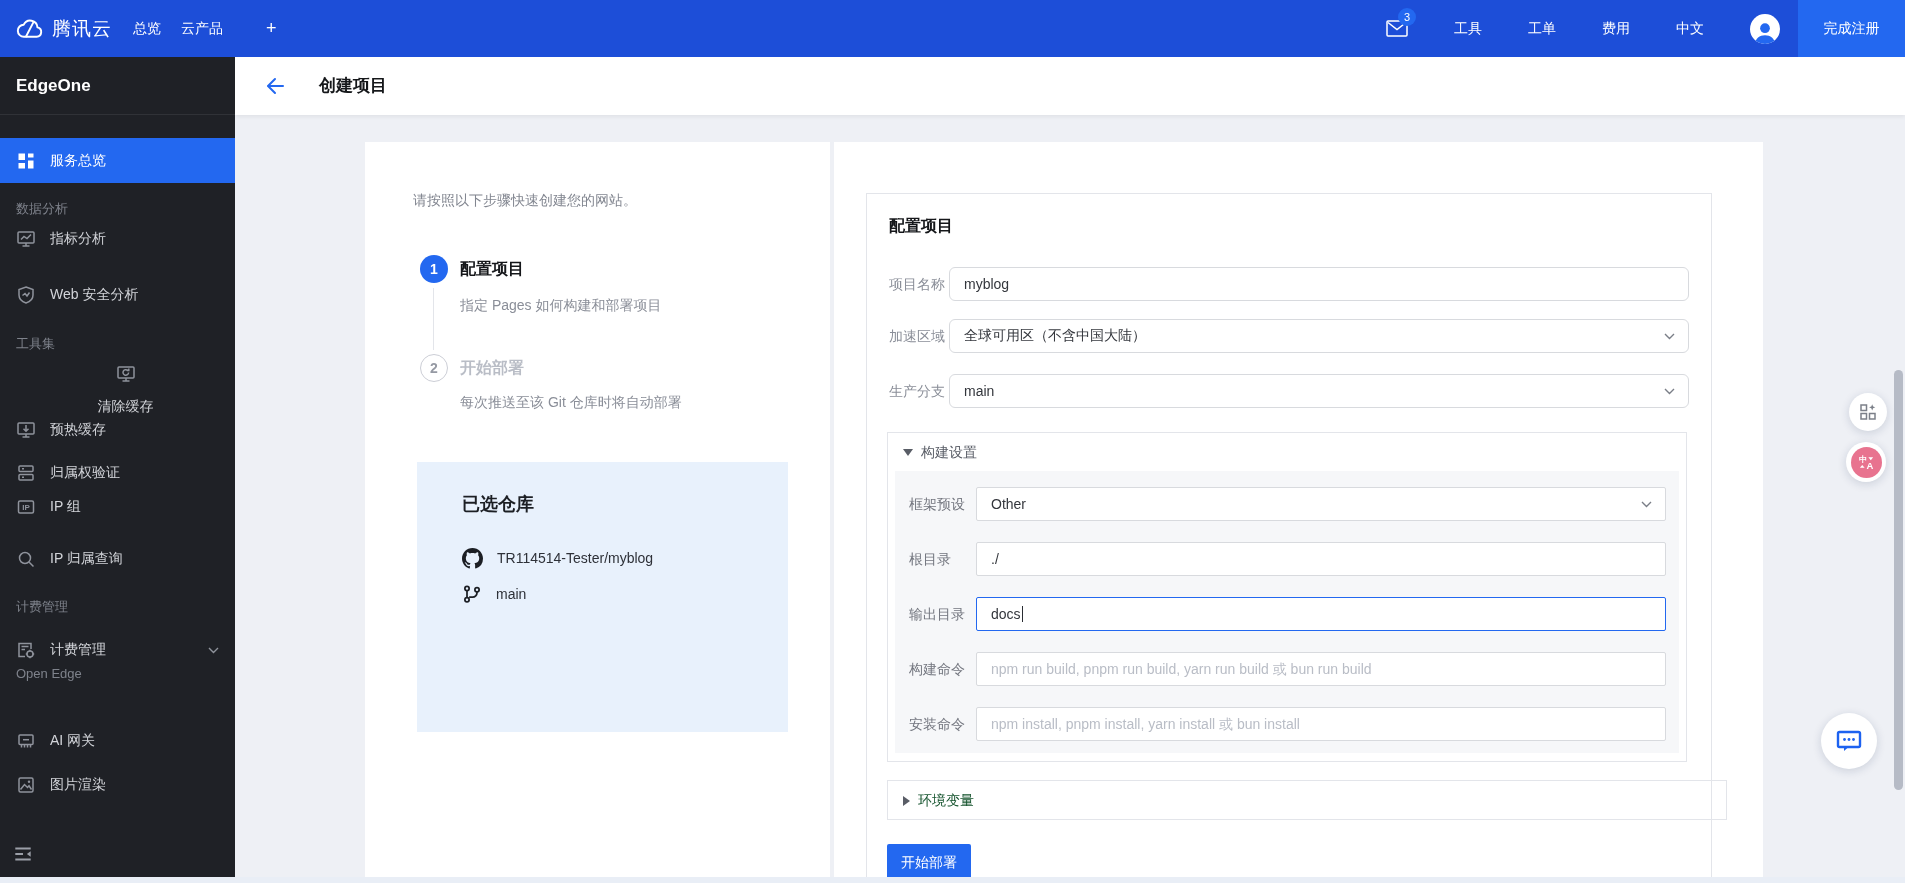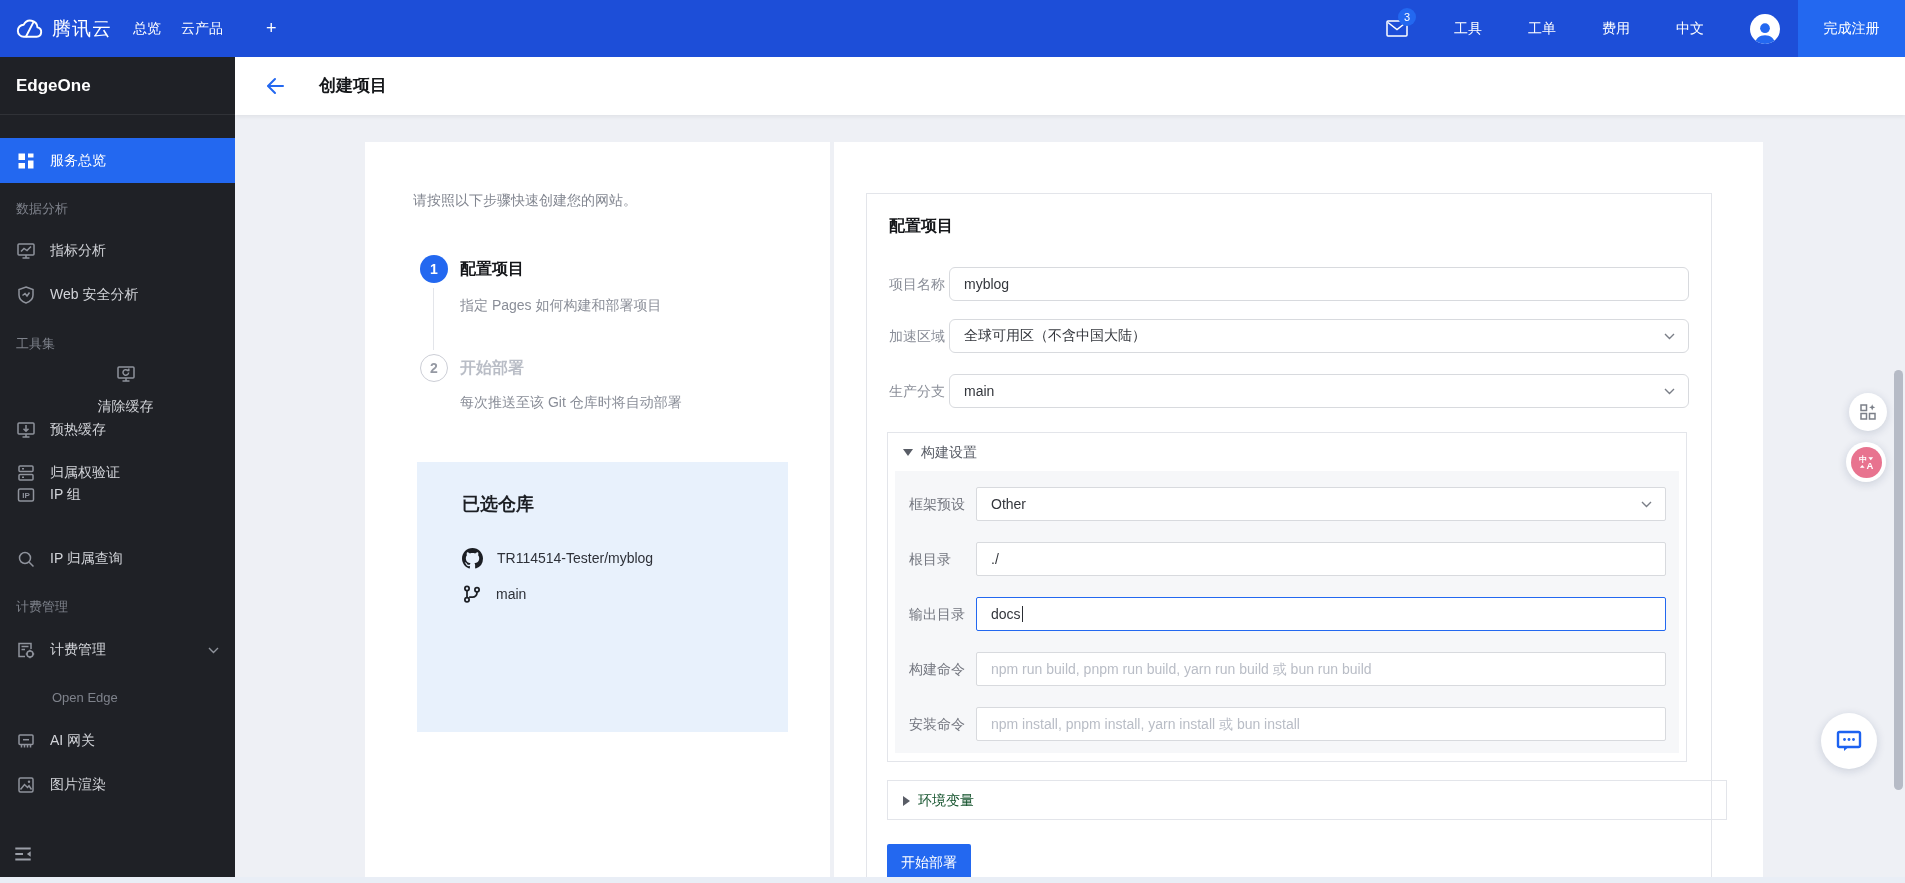--- a/index.html
+++ b/index.html
@@ -161,21 +161,21 @@
           <rect x="12" y="2.5" width="5.5" height="4"></rect>
         <rect x="2.5" y="12" width="6.5" height="5.5"></rect>
           <rect x="12" y="9.5" width="5.5" height="8"></rect>
       </svg>
     </span>
     <span>服务总览</span>
   </div>
 
   <div class="nav-section" style="top:143px;">数据分析</div>
 
-  <div class="nav-item" style="top:172px;text-align:center;">
+  <div class="nav-item" style="top:160px;text-align:center;">
     <span class="ic">
       <svg width="20" height="20" viewBox="0 0 20 20" fill="none" stroke="currentColor" stroke-width="1.5">
         <rect x="2" y="3" width="16" height="11" rx="1"></rect>
           <path d="M5 10.5 8 7.5 11 9.5 15 5.5"></path>
           <path d="M10 14v3M6.5 17h7"></path>
       </svg>
     </span>
     <span>指标分析</span>
   </div>
 
@@ -218,21 +218,21 @@
     <span class="ic">
       <svg width="20" height="20" viewBox="0 0 20 20" fill="none" stroke="currentColor" stroke-width="1.5">
         <rect x="3" y="3" width="14" height="5.5" rx="1"></rect>
           <rect x="3" y="11.5" width="14" height="5.5" rx="1"></rect>
         <path d="M6 5.8h2M6 14.2h2"></path>
       </svg>
     </span>
     <span>归属权验证</span>
   </div>
 
-  <div class="nav-item" style="top:416px;">
+  <div class="nav-item" style="top:428px;">
     <span class="ic">
       <svg width="20" height="20" viewBox="0 0 20 20" fill="none" stroke="currentColor" stroke-width="1.5">
         <rect x="2.5" y="4" width="15" height="12" rx="1.5"></rect>
         <text x="10" y="13" text-anchor="middle" font-size="8" font-weight="bold" fill="currentColor" stroke="none" font-family="Liberation Sans, sans-serif">IP</text>
       </svg>
     </span>
     <span>IP 组</span>
   </div>
 
   <div class="nav-item" style="top:480px;">
@@ -257,21 +257,21 @@
       </svg>
     </span>
     <span>计费管理</span>
     <span class="item-chevron">
       <svg width="11" height="7" viewBox="0 0 11 7" fill="none" stroke="currentColor" stroke-width="1.4">
           <path d="M1 1 5.5 5.5 10 1"></path>
         </svg>
     </span>
   </div>
 
-  <div class="nav-section" style="top:632px;margin-left:36px;">Open Edge</div>
+  <div class="nav-section" style="top:608px;">Open Edge</div>
 
   <div class="nav-item" style="top:662px;">
     <span class="ic">
       <svg width="20" height="20" viewBox="0 0 20 20" fill="none" stroke="currentColor" stroke-width="1.5">
         <rect x="3" y="4" width="14" height="9.5" rx="1"></rect>
           <path d="M7 8.7h6"></path>
         <path d="M5.5 13.5v3M8.5 13.5v3M11.5 13.5v3M14.5 13.5v3"></path>
       </svg>
     </span>
     <span>AI 网关</span>

